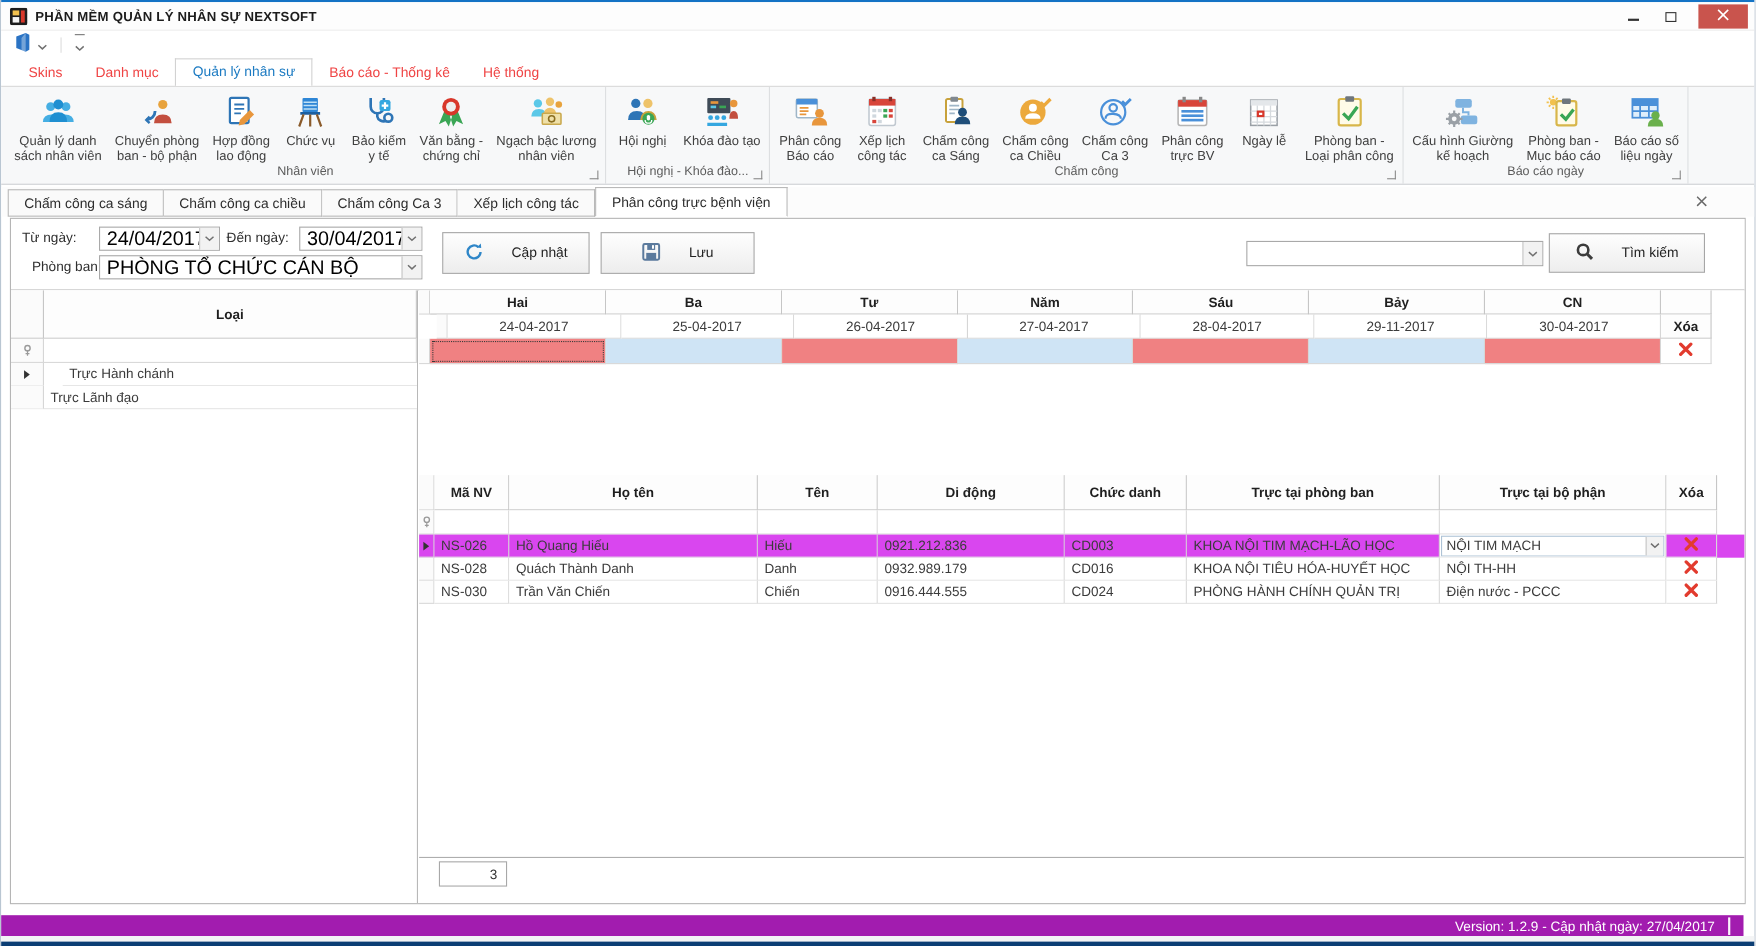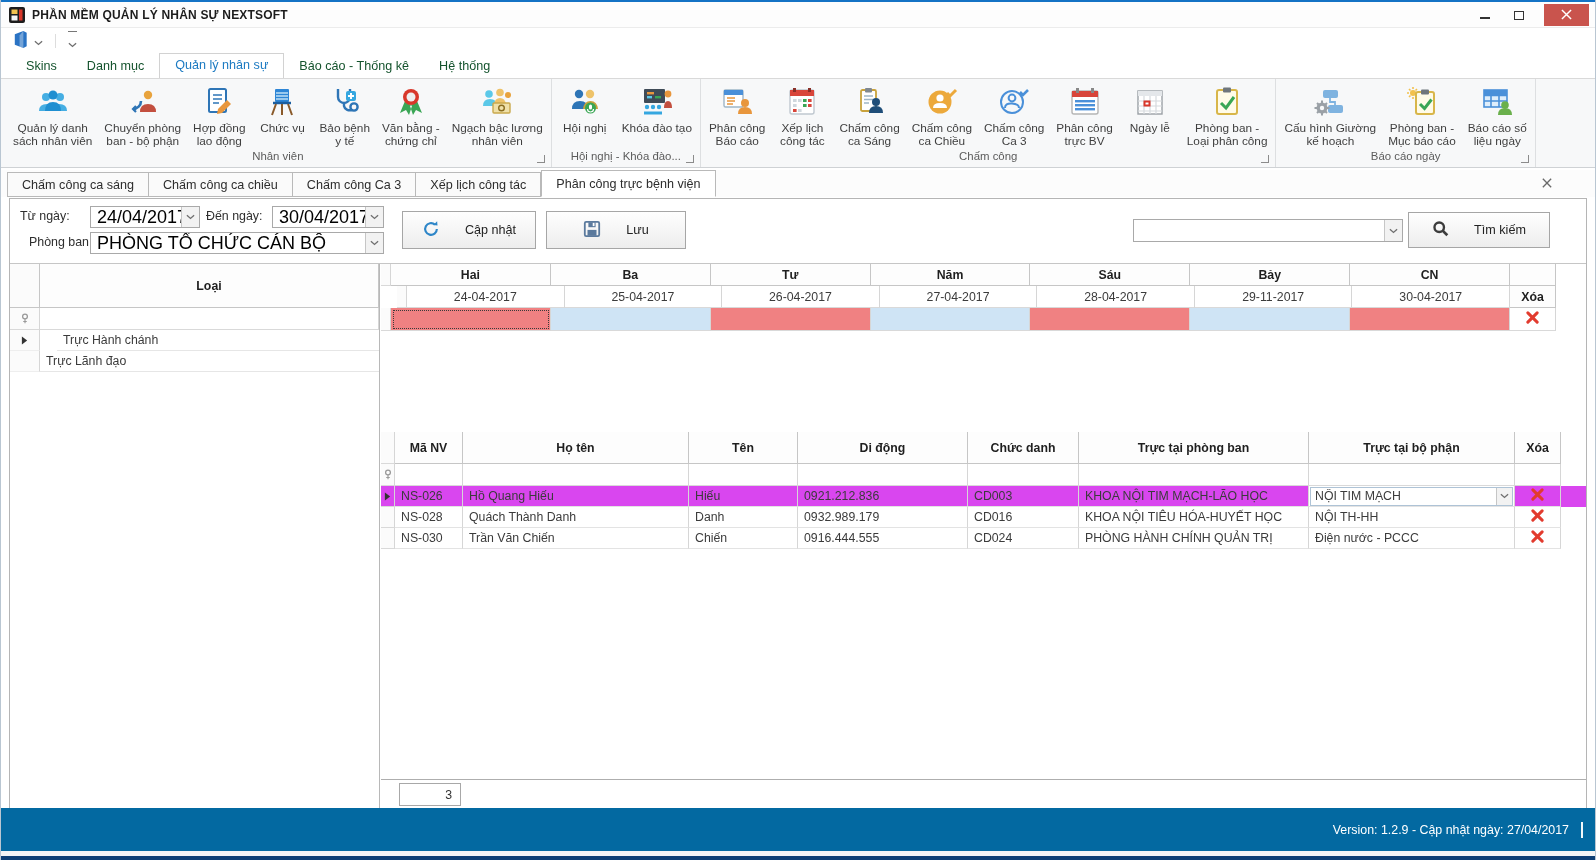--- a/index.html
+++ b/index.html
@@ -23,21 +23,21 @@
   
   .qat-row { position:absolute; top:28px; left:0; right:0; height:26px; background:#fff;
              display:flex; align-items:center; padding-left:10px; gap:4px; }
   .qat-sep { width:1px; height:14px; background:#ddd; margin:0 8px; }
   .qat-dd { display:flex; align-items:center; padding-top:3px; }
   .qat-custom { display:flex; flex-direction:column; align-items:center; }
   .qat-custom .ovl { width:9px; border-top:1.5px solid #777; margin-bottom:2px; }
 
   .ribbon-tabs { position:absolute; top:54px; left:0; right:0; height:24px; background:#fff;
                  display:flex; align-items:flex-end; padding-left:10px; }
-  .rtab { padding:4px 15px 5px; font-size:12.6px; color:#14532d; position:relative; }
+  .rtab { padding:4px 15px 5px; font-size:12.6px; color:#ef4444; position:relative; }
   .rtab.active { color:#1b7ac2; background:#fff; border:1px solid #d2d2d2; border-bottom:none;
                  padding-bottom:6px; z-index:3; }
 
   
   .ribbon { position:absolute; top:78px; left:0; right:0; height:90px; background:#f7f8f9;
             border-top:1px solid #d9d9d9; border-bottom:1px solid #cfd2d5; display:flex; padding-left:4px; }
   .rgroup { display:flex; flex-direction:column; border-right:1px solid #dddfe1; padding:3px 2px 0; position:relative; }
   .rgroup-items { display:flex; flex:1; align-items:flex-start; }
   .ritem { min-width:62px; padding:1px 6px; text-align:center; font-size:11.8px; line-height:13px;
            color:#3f3f3f; white-space:pre-line; }
@@ -95,21 +95,21 @@
   .cell-combo .txt { flex:1; padding:0 4px; overflow:hidden; white-space:nowrap; }
   .cell-combo .dd { width:16px; height:100%; border-left:1px solid #c6c6c6; background:#f2f2f2;
                     display:flex; align-items:center; justify-content:center; }
 
   .emp-bottom-line { position:absolute; top:515px; left:0; right:0; border-top:1px solid #aeaeae; }
   .count-box { position:absolute; top:519px; left:18px; width:62px; height:23px; border:1px solid #a8a8a8;
                display:flex; align-items:center; justify-content:flex-end; padding-right:8px;
                font-size:12.3px; color:#333; background:#fff; }
 
   
-  .statusbar { position:absolute; left:0; right:0; bottom:9px; height:43px; background:#0369a1; color:#fff;
+  .statusbar { position:absolute; left:0; right:10px; bottom:9px; height:19px; background:#a21caf; color:#fff;
                font-size:12.4px; display:flex; align-items:center; justify-content:flex-end; padding-right:12px; }
   .statusbar .sep { width:2px; height:16px; background:rgba(255,255,255,.95); margin-left:12px; }
   .bottom-light { position:absolute; left:0; right:0; bottom:4px; height:5px; background:#f3f4f5; }
   .bottom-dark { position:absolute; left:0; right:0; bottom:0; height:4px; background:#0c3e74; }
 </style>
 </head>
 <body>
 
 <div class="window">
   <div class="top-accent"></div>
@@ -195,21 +195,21 @@
                 <path d="M10 7h12M10 10h12M10 13h12" stroke="#bfe0f5" stroke-width="1.4"></path>
                 <path d="M7 17h18" stroke="#1b5ea0" stroke-width="2.5"></path>
                 <path d="M10 18 6 29M22 18l4 11M16 18v11" stroke="#8a5a2a" stroke-width="2"></path>
               </svg></span><div>Chức vụ</div></div>
           <div class="ritem"><span class="ic"><svg width="34" height="32" viewBox="0 0 32 32">
                 <path d="M9 3v8a6 6 0 0 0 12 0V3" fill="none" stroke="#2e75b6" stroke-width="2.4"></path>
                 <path d="M15 17v3a6 5 0 0 0 8 4" fill="none" stroke="#2e75b6" stroke-width="2.4"></path>
                 <circle cx="25" cy="21" r="3.6" fill="none" stroke="#2e75b6" stroke-width="2.4"></circle>
                 <rect x="17" y="5" width="10" height="10" rx="2" fill="#35a7e0"></rect>
                 <path d="M22 7v6M19 10h6" stroke="#fff" stroke-width="2"></path>
-              </svg></span><div>Bảo bệnh
+              </svg></span><div>Bảo kiếm
 y tế</div></div>
           <div class="ritem"><span class="ic"><svg width="34" height="32" viewBox="0 0 32 32">
                 <path d="M10 15 5 27l6-3 3 5 3-9M22 15l5 12-6-3-3 5-3-9" fill="#3aa655"></path>
                 <circle cx="16" cy="11" r="8" fill="#d8372a"></circle>
                 <circle cx="16" cy="11" r="4.5" fill="#eee"></circle>
               </svg></span><div>Văn bằng -
 chứng chỉ</div></div>
           <div class="ritem"><span class="ic"><svg width="34" height="32" viewBox="0 0 32 32">
                 <circle cx="8" cy="8" r="3.8" fill="#5bc8e8"></circle>
                 <circle cx="19" cy="6.5" r="3.8" fill="#eec36a"></circle>

